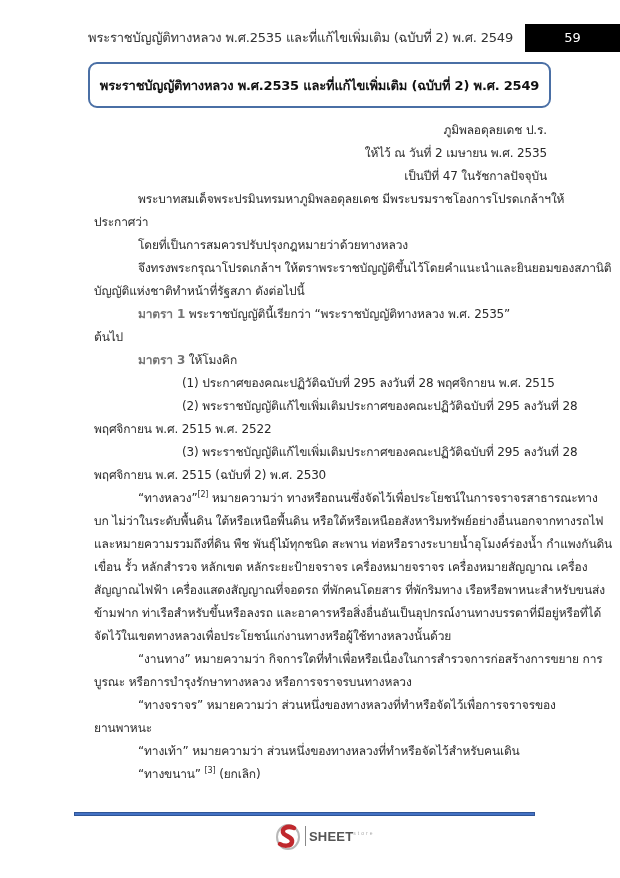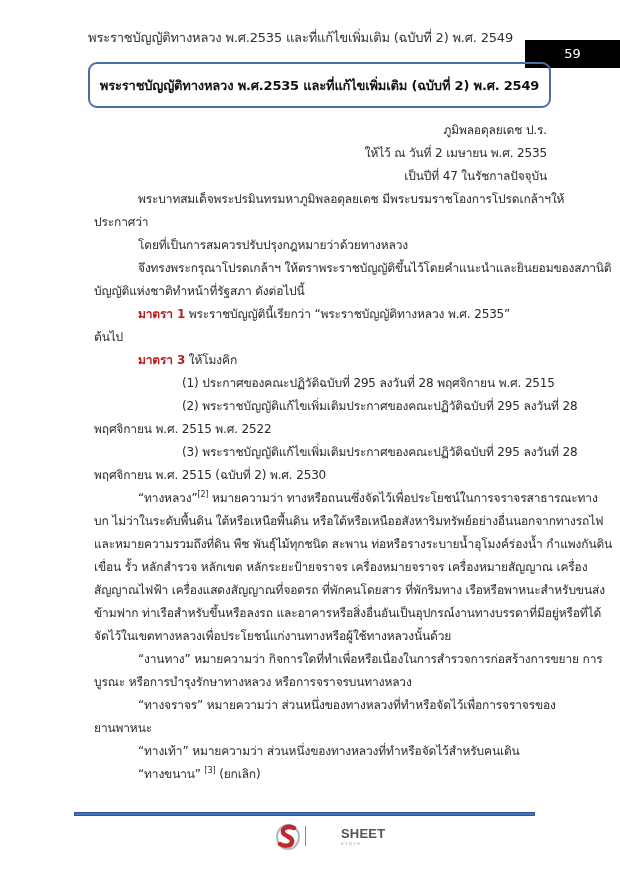--- a/index.html
+++ b/index.html
@@ -7,46 +7,46 @@
     width:620px; height:878px; background:#ffffff; position:relative; overflow:hidden;
     font-family:"DejaVu Sans", sans-serif; color:#222;
   }
   .running-header {
     position:absolute; top:24px; left:0; width:525px; height:28px;
     text-align:right; font-size:13px; line-height:28px; color:#333;
     padding-right:12px; box-sizing:border-box; letter-spacing:-0.2px;
   }
   .page-num-box {
     position:absolute; top:24px; left:525px; width:95px; height:28px;
-    background:#000; color:#fff; font-size:13px; line-height:28px; text-align:center;margin-top:16px;
+    background:#000; color:#fff; font-size:13px; line-height:28px; text-align:center;
   }
   .title-box {
     position:absolute; top:62px; left:88px; width:463px; height:46px;
     border:2px solid #4a6fa5; border-radius:9px; box-sizing:border-box;
     display:flex; align-items:center; justify-content:center;
     font-weight:bold; font-size:13px; color:#111; letter-spacing:-0.2px;
   }
   .body {
     position:absolute; top:119px; left:94px; width:453px;
     font-size:12px; line-height:23px; color:#2a2a2a;
   }
   .line { white-space:nowrap; height:23px; overflow:visible; letter-spacing:-0.15px; }
   .center { text-align:right; }
   .ind1 { padding-left:44px; }
   .ind2 { padding-left:88px; }
-  .b { font-weight:bold; color:#b91c1c; }
+  .b { font-weight:bold; color:#737373; }
   sup { font-size:8px; line-height:0; }
   .footer-line {
     position:absolute; top:812px; left:74px; width:461px; height:4px;
     background:#4472c4; border:1px solid #2f5597; box-sizing:border-box;
   }
   .logo { position:absolute; top:818px; left:275px; height:36px; display:flex; align-items:center; }
   .logo-mark { width:26px; height:30px; }
   .logo-sep { width:1px; height:20px; background:#888; margin:0 3px 0 4px; }
-  .logo-text { display:flex; flex-direction:column; line-height:1;margin-left:32px; }
+  .logo-text { display:flex; flex-direction:row; line-height:1; }
   .logo-sheet { font-family:"Liberation Sans", sans-serif; font-weight:bold; font-size:13px; color:#555; letter-spacing:0.2px; }
   .logo-store { font-family:"Liberation Sans", sans-serif; font-size:5px; color:#aaa; letter-spacing:2px; margin-top:1px; }
 </style>
 </head>
 <body>
 
 <div class="running-header">พระราชบัญญัติทางหลวง พ.ศ.2535 และที่แก้ไขเพิ่มเติม (ฉบับที่ 2) พ.ศ. 2549</div>
 <div class="page-num-box">59</div>
 
 <div class="title-box">

